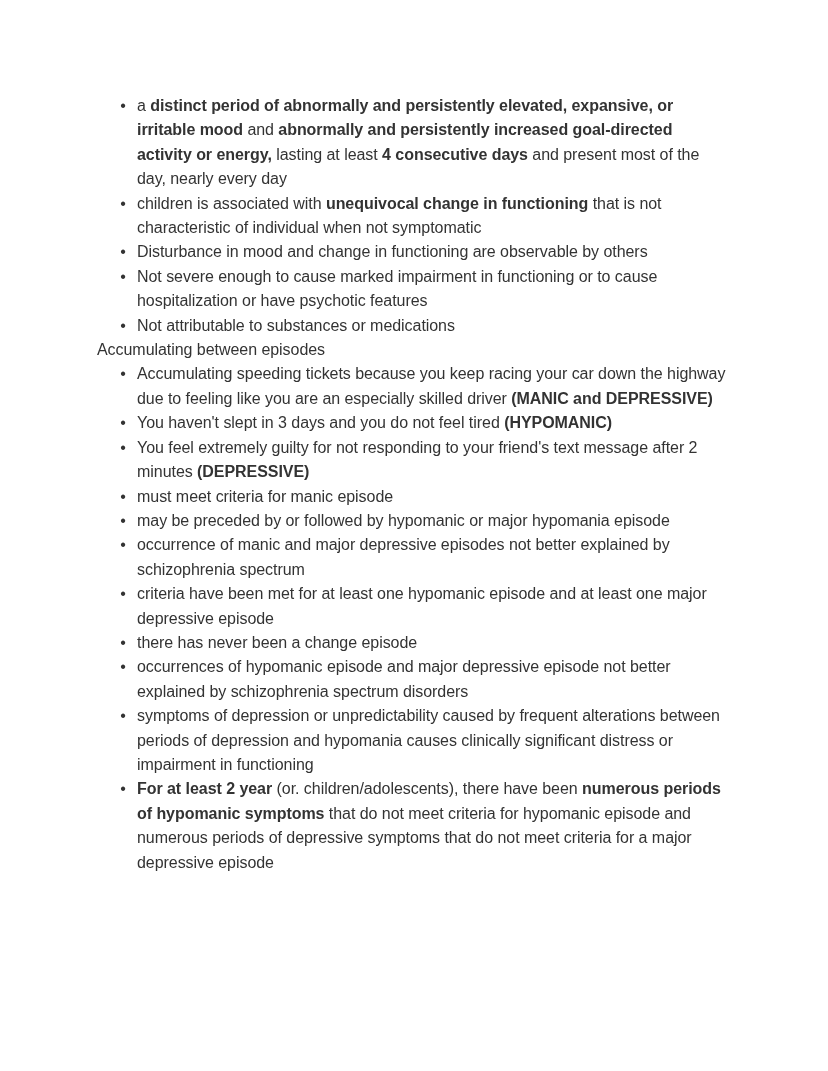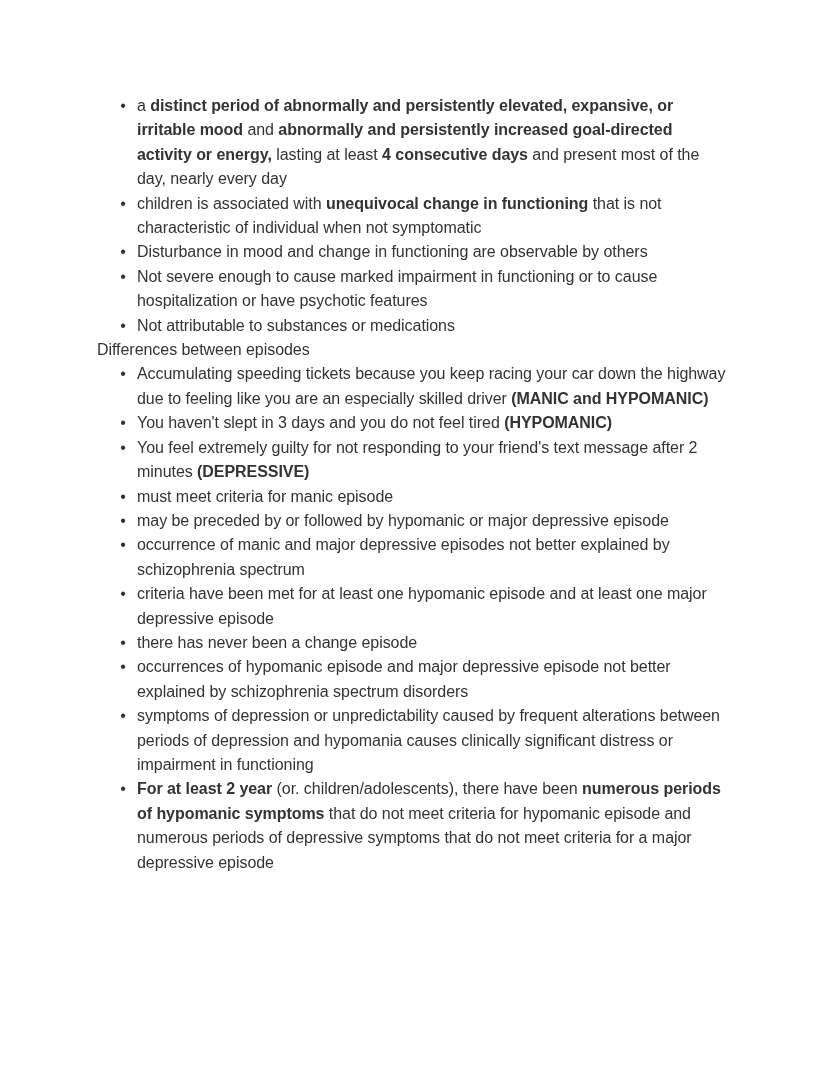--- a/index.html
+++ b/index.html
@@ -65,40 +65,40 @@
       <div class="bullet-text"><span>Disturbance in mood and change in functioning are observable by others</span></div>
     </div>
     <div class="bullet-item">
       <span class="marker">•</span>
       <div class="bullet-text"><span>Not severe enough to cause marked impairment in functioning or to cause hospitalization or have psychotic features</span></div>
     </div>
     <div class="bullet-item">
       <span class="marker">•</span>
       <div class="bullet-text"><span>Not attributable to substances or medications</span></div>
     </div>
-    <div class="para"><span>Differences between episodes</span></div>
+    <div class="para"><span>Accumulating between episodes</span></div>
     <div class="bullet-item">
       <span class="marker">•</span>
-      <div class="bullet-text"><span>Accumulating speeding tickets because you keep racing your car down the highway due to feeling like you are an especially skilled driver </span><span class="b">(MANIC and HYPOMANIC)</span></div>
+      <div class="bullet-text"><span>Accumulating speeding tickets because you keep racing your car down the highway due to feeling like you are an especially skilled driver </span><span class="b">(MANIC and DEPRESSIVE)</span></div>
     </div>
     <div class="bullet-item">
       <span class="marker">•</span>
       <div class="bullet-text"><span>You haven't slept in 3 days and you do not feel tired </span><span class="b">(HYPOMANIC)</span></div>
     </div>
     <div class="bullet-item">
       <span class="marker">•</span>
       <div class="bullet-text"><span>You feel extremely guilty for not responding to your friend's text message after 2 minutes </span><span class="b">(DEPRESSIVE)</span></div>
     </div>
     <div class="bullet-item">
       <span class="marker">•</span>
       <div class="bullet-text"><span>must meet criteria for manic episode</span></div>
     </div>
     <div class="bullet-item">
       <span class="marker">•</span>
-      <div class="bullet-text"><span>may be preceded by or followed by hypomanic or major depressive episode</span></div>
+      <div class="bullet-text"><span>may be preceded by or followed by hypomanic or major hypomania episode</span></div>
     </div>
     <div class="bullet-item">
       <span class="marker">•</span>
       <div class="bullet-text"><span>occurrence of manic and major depressive episodes not better explained by schizophrenia spectrum</span></div>
     </div>
     <div class="bullet-item">
       <span class="marker">•</span>
       <div class="bullet-text"><span>criteria have been met for at least one hypomanic episode and at least one major depressive episode</span></div>
     </div>
     <div class="bullet-item">

